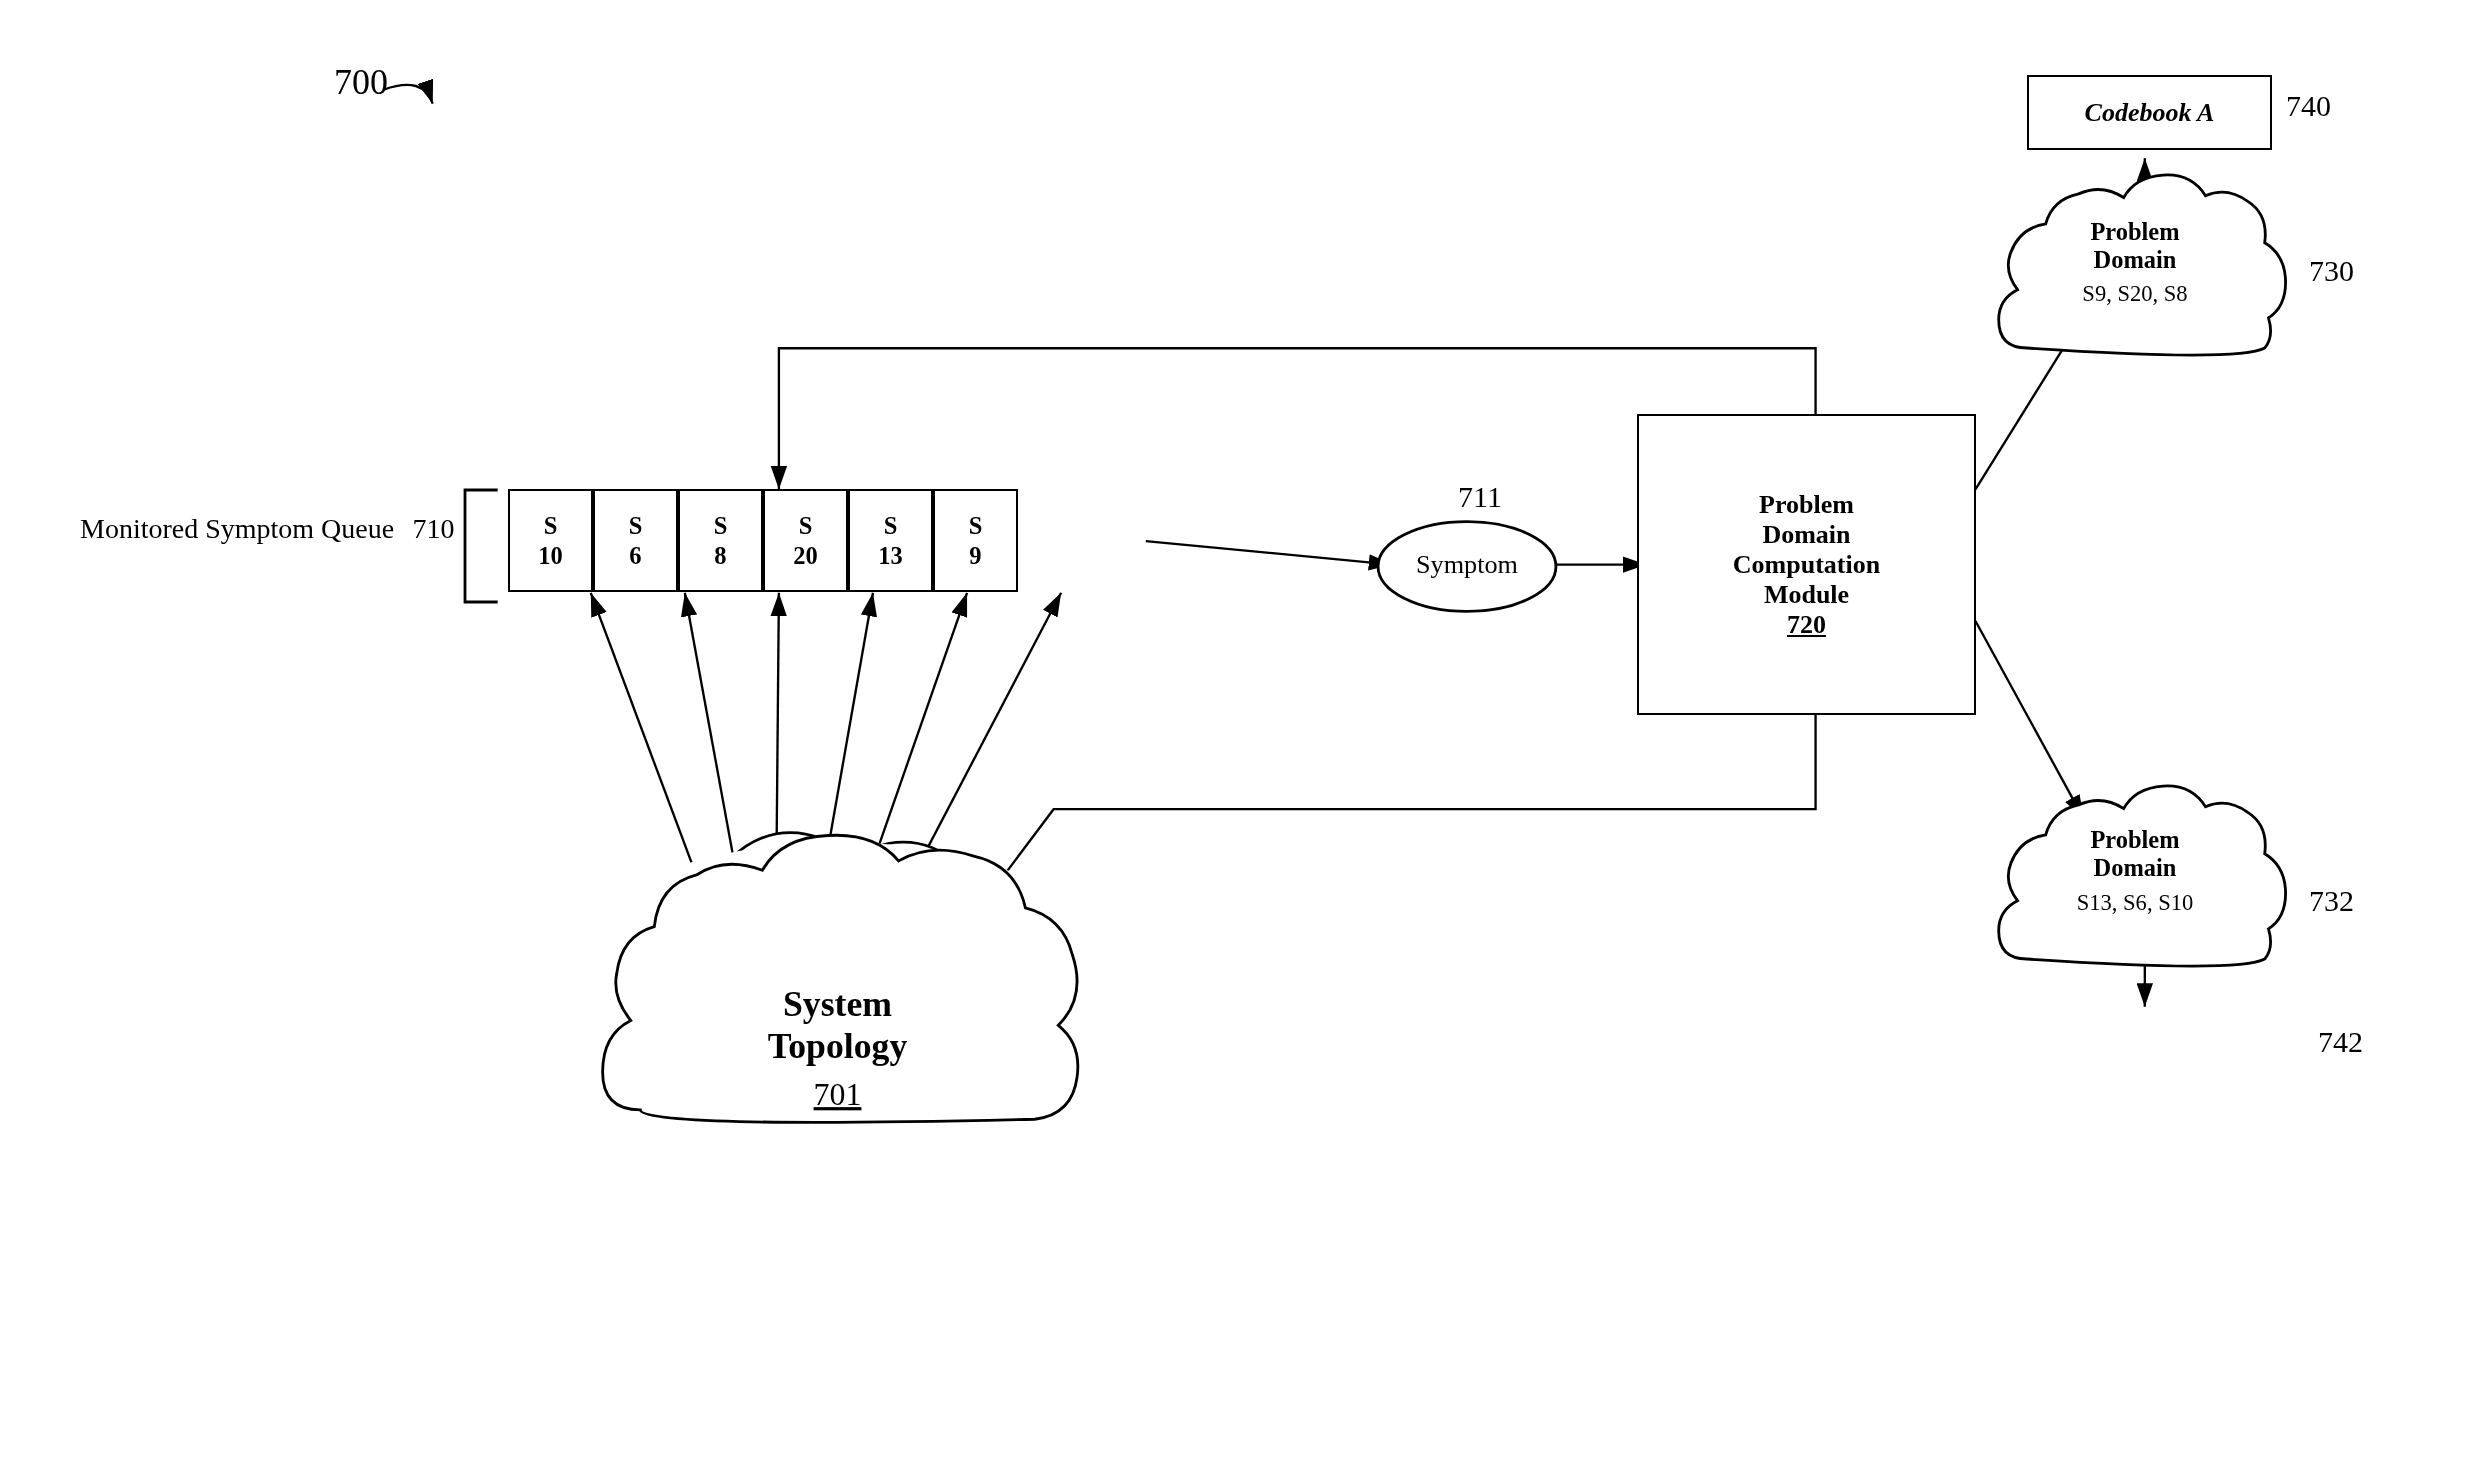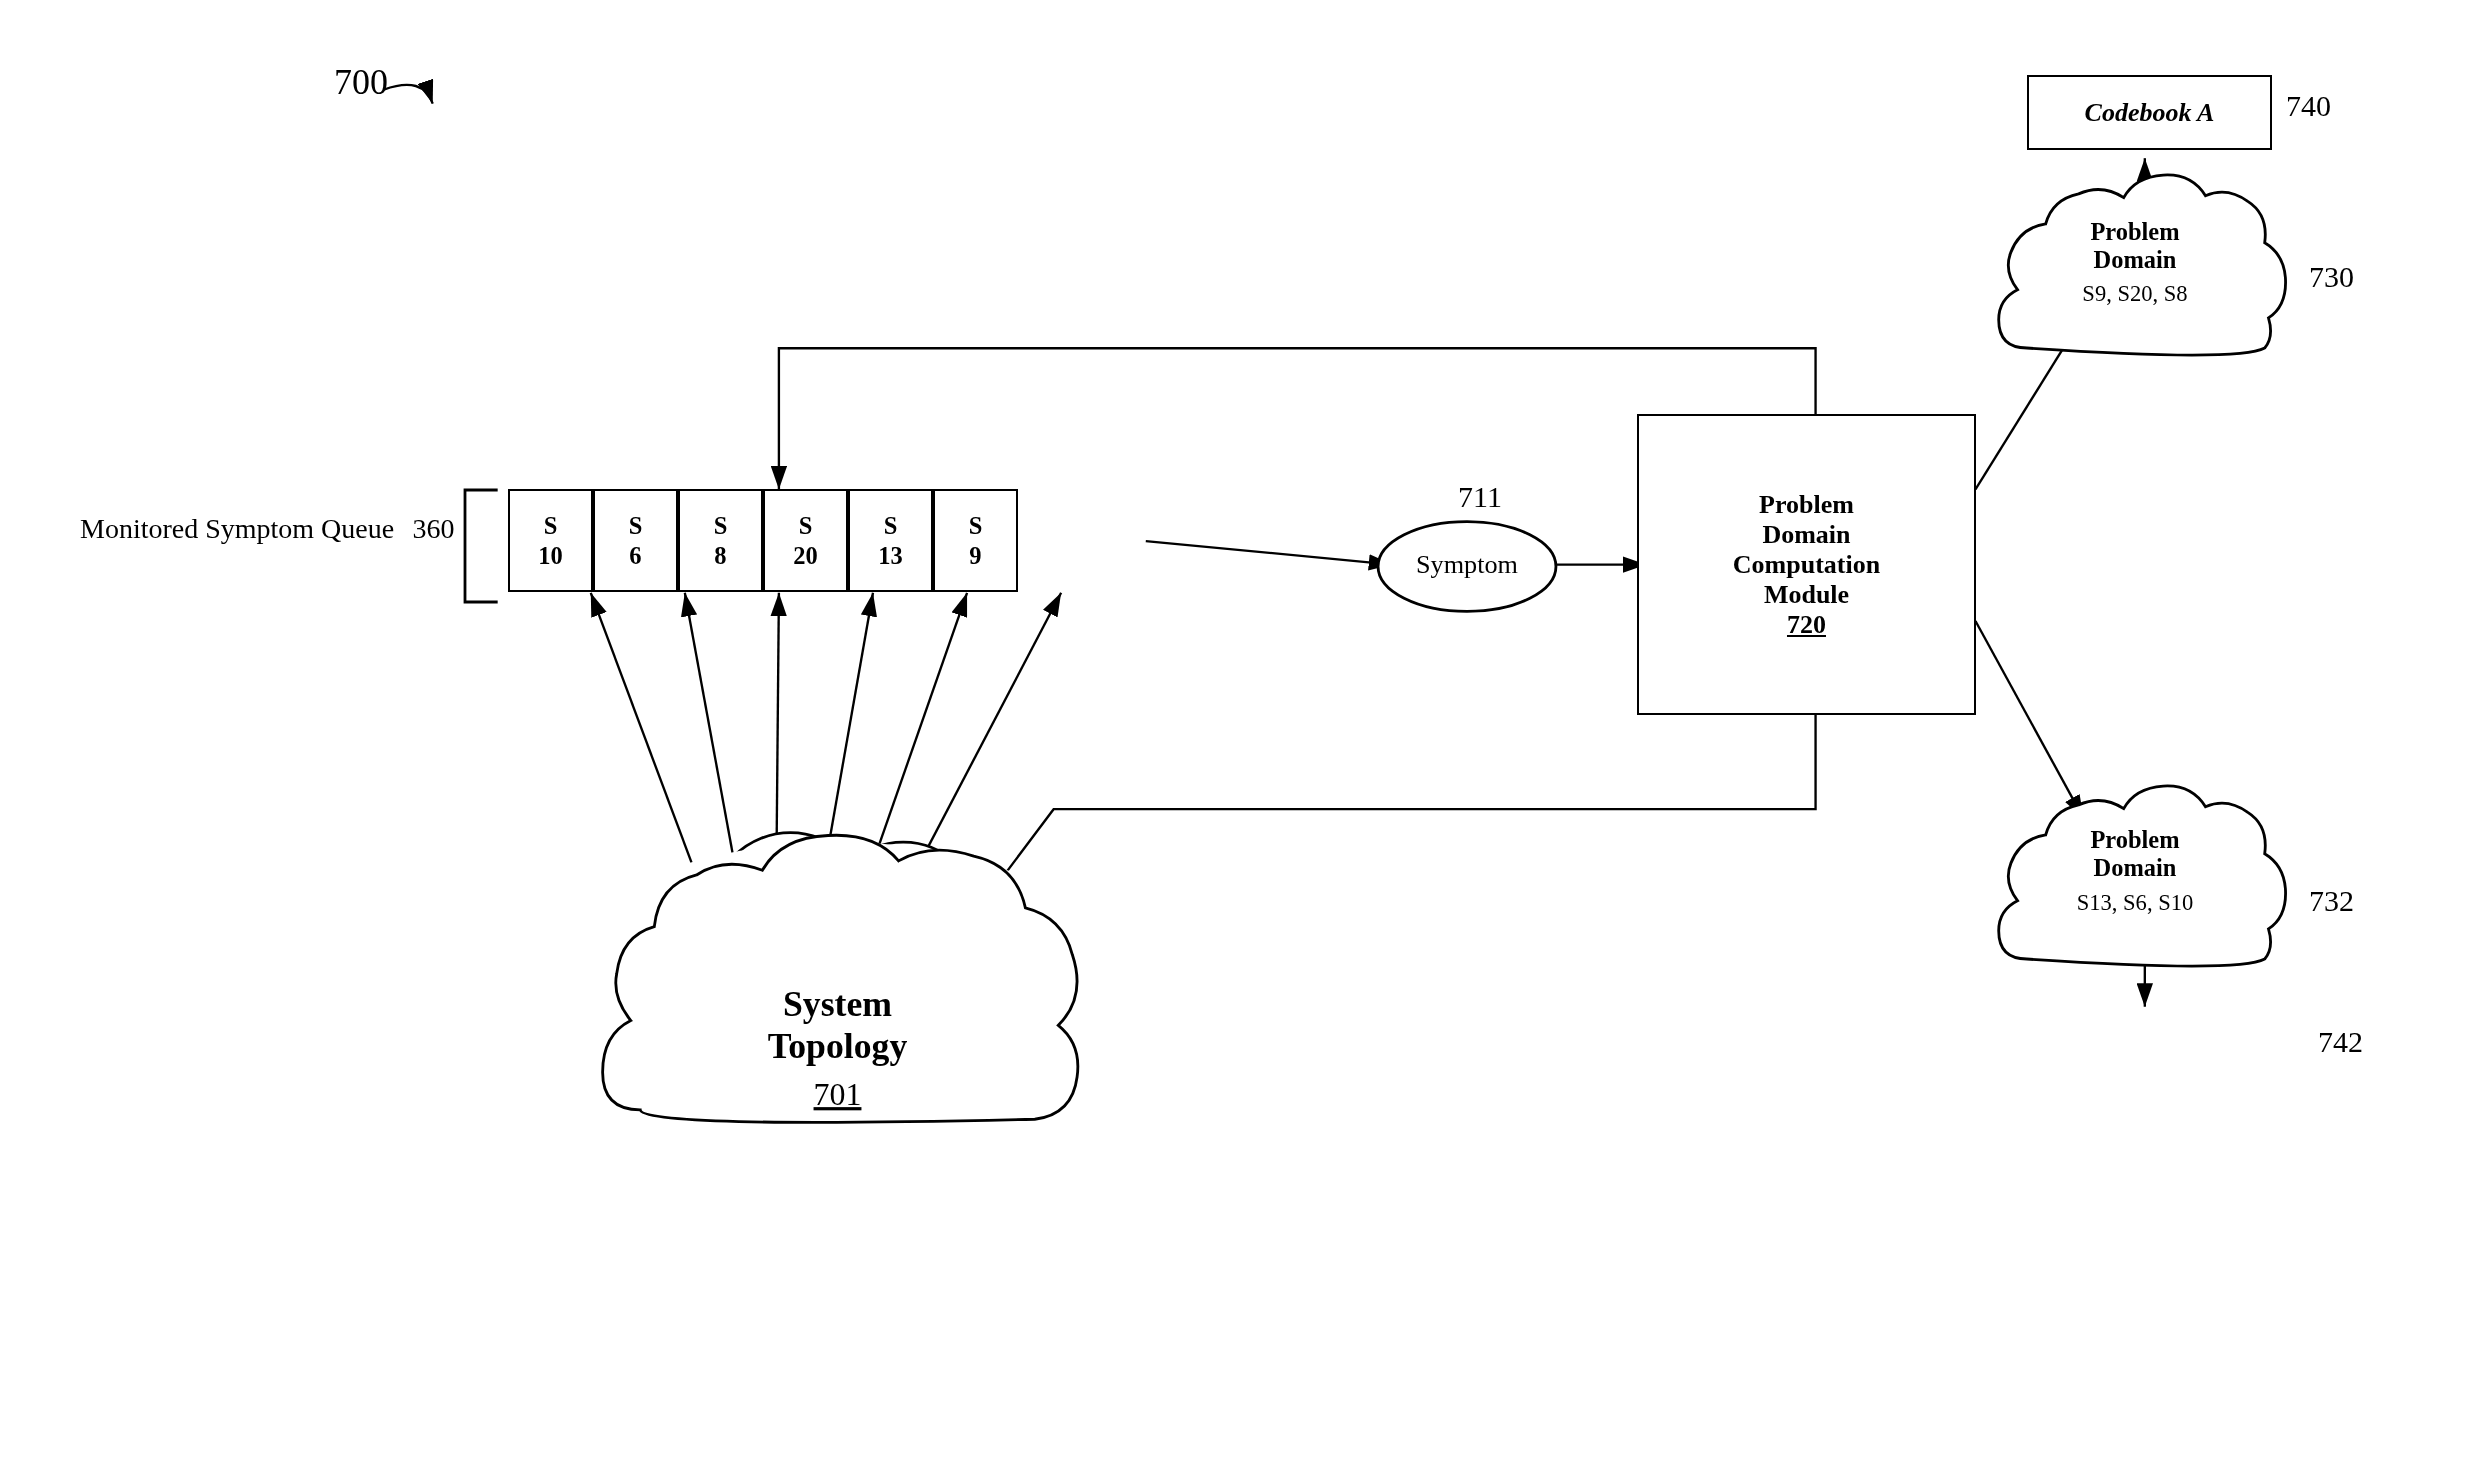--- a/index.html
+++ b/index.html
@@ -131,21 +131,21 @@
     <polyline points="1930,440 1930,370 828,370 828,520" stroke="#000" stroke-width="2.5" fill="none" marker-end="url(#arrowhead)"></polyline>
 
     <polyline points="1930,740 1930,860 1120,860 1000,1020" stroke="#000" stroke-width="2.5" fill="none" marker-end="url(#arrowhead)"></polyline>
 
   </svg>
 
   <div class="fig-label" style="top:61px; left:334px;">700</div>
 
   <div style="position:absolute; top:513px; left:80px; font-size:28px;">
     <span>Monitored Symptom Queue</span>
-    <span style="margin-left:11.3px;">360</span>
+    <span style="margin-left:11.3px;">710</span>
   </div>
 
   <svg class="bracket-svg" style="left:451px; top:480px;" width="56" height="132" viewBox="0 0 60 140">
     <path d="M 50 10 L 15 10 L 15 130 L 50 130" stroke="#000" stroke-width="3" fill="none"></path>
   </svg>
 
   <div class="queue-cells" style="left:508px; top:489px;">
     <div class="queue-cell">
         <span>S<br>10</span>
       </div>
@@ -236,21 +236,21 @@
       Q 328 100 330 125
       Q 332 155 312 168
       Q 318 188 308 200
       Q 280 215 55 200 Z
     " stroke="#000" stroke-width="3" fill="#fff"></path>
     <text x="170" y="85" text-anchor="middle" font-size="26" font-weight="bold" font-family="Times New Roman, Times, serif">Problem</text>
     <text x="170" y="115" text-anchor="middle" font-size="26" font-weight="bold" font-family="Times New Roman, Times, serif">Domain</text>
     <text x="170" y="150" text-anchor="middle" font-size="24" font-family="Times New Roman, Times, serif">S9, S20, S8</text>
   </svg>
 
-  <div class="ref-num" style="top:260px; left:2309px;">730</div>
+  <div class="ref-num" style="top:254px; left:2309px;">730</div>
 
   <div class="box" style="left:2027px; top:75px; width:245px; height:75px;font-style:italic;">
     <div class="box-label">Codebook A</div>
   </div>
 
   <div class="ref-num" style="top:89px; left:2286px;">740</div>
 
   <svg class="cloud-svg" style="left:1975px; top:771px;" width="320" height="235" viewBox="0 0 340 250">
     <path d="
       M 55 200

